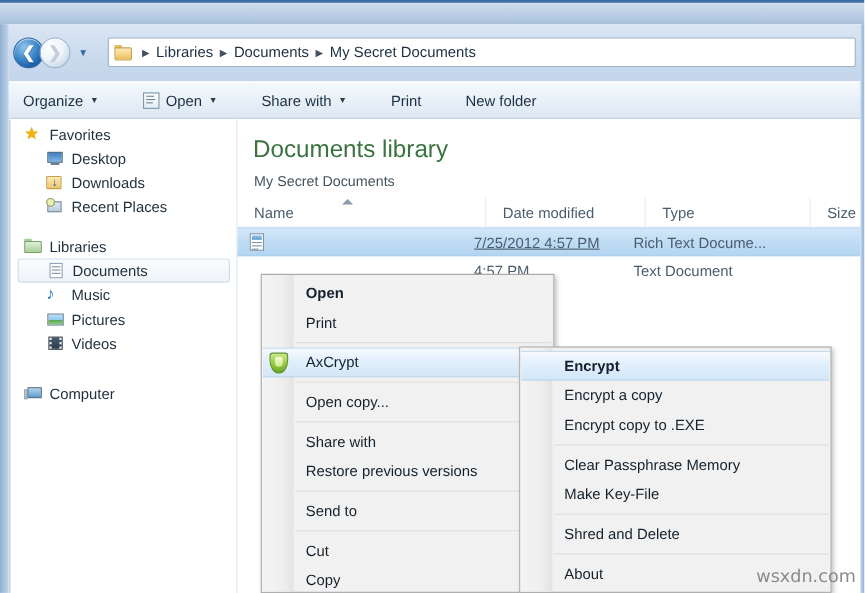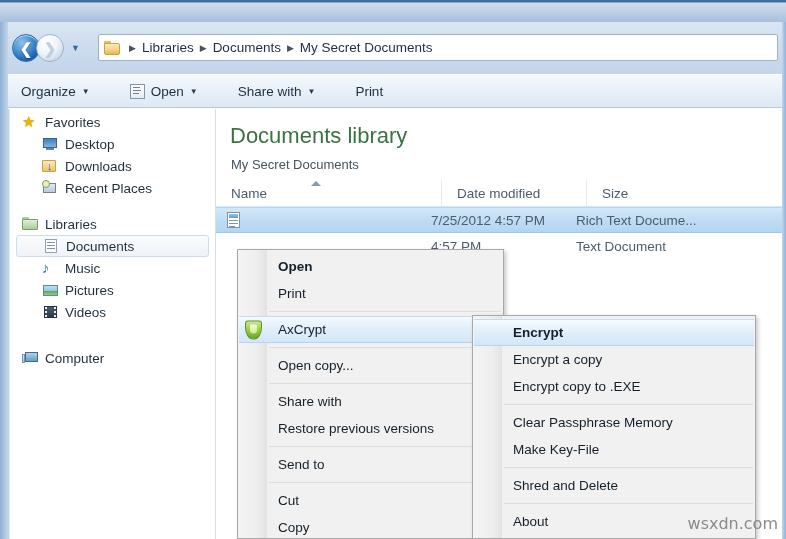--- a/index.html
+++ b/index.html
@@ -262,21 +262,21 @@
   .filerow {
     display: flex; align-items: center; height: 26px;
     font-size: 13.5px; color: #1f2f3d; position: relative;
   }
   .filerow.selected {
     background: linear-gradient(to bottom, #d3e7f8 0%, #c0dcf4 50%, #b3d5f1 100%);
     border-top: 1px solid #b4d8f2;
     border-bottom: 1px solid #9dc6e8;
   }
   .cell-name { width: 215px; display: flex; align-items: center; padding-left: 10px; }
-  .cell-date { width: 145px; color: #4a5d6e; }
+  .cell-date { width: 145px; color: #4a5d6e; text-decoration: underline; }
   .cell-type { width: 150px; color: #4a5d6e; }
   .cell-size { width: 56px; color: #4a5d6e; }
   .rtf-icon {
     width: 16px; height: 17px; position: relative; margin-right: 7px; flex: none;
   }
   .rtf-icon .pg {
     position: absolute; left: 1px; top: 0; width: 13px; height: 16px;
     background: #ffffff; border: 1px solid #7e93a8;
   }
   .rtf-icon .hdr {
@@ -423,20 +423,23 @@
     <div class="sep-space"></div>
     <div class="cmdbtn">
       <span>Share with</span>
       <span class="caret">▼</span>
     </div>
     <div class="sep-space"></div>
     <div class="cmdbtn">
       <span>Print</span>
     </div>
     <div class="sep-space"></div>
+    <div class="cmdbtn">
+      <span>New folder</span>
+    </div>
   </div>
 
   <div class="nav-pane">
     <div class="nav-scroll-edge"></div>
 
     <div class="nav-group">
       <div class="nav-item">
         <span class="nav-ico ico-star">★</span>
         <span>Favorites</span>
       </div>
@@ -529,20 +532,23 @@
     <div class="lib-title">Documents library</div>
     <div class="lib-sub">My Secret Documents</div>
 
     <div class="colhead">
       <div class="colcell" style="width:225px;">
         <span class="sort-caret"></span>
         <span>Name</span>
       </div>
       <div class="colcell" style="width:145px;">
         <span>Date modified</span>
+      </div>
+      <div class="colcell" style="width:150px;">
+        <span>Type</span>
       </div>
       <div class="colcell" style="width:46px;">
         <span>Size</span>
       </div>
     </div>
 
     <div class="rows">
       <div class="filerow selected">
         <div class="cell-name">
           <span class="rtf-icon">

